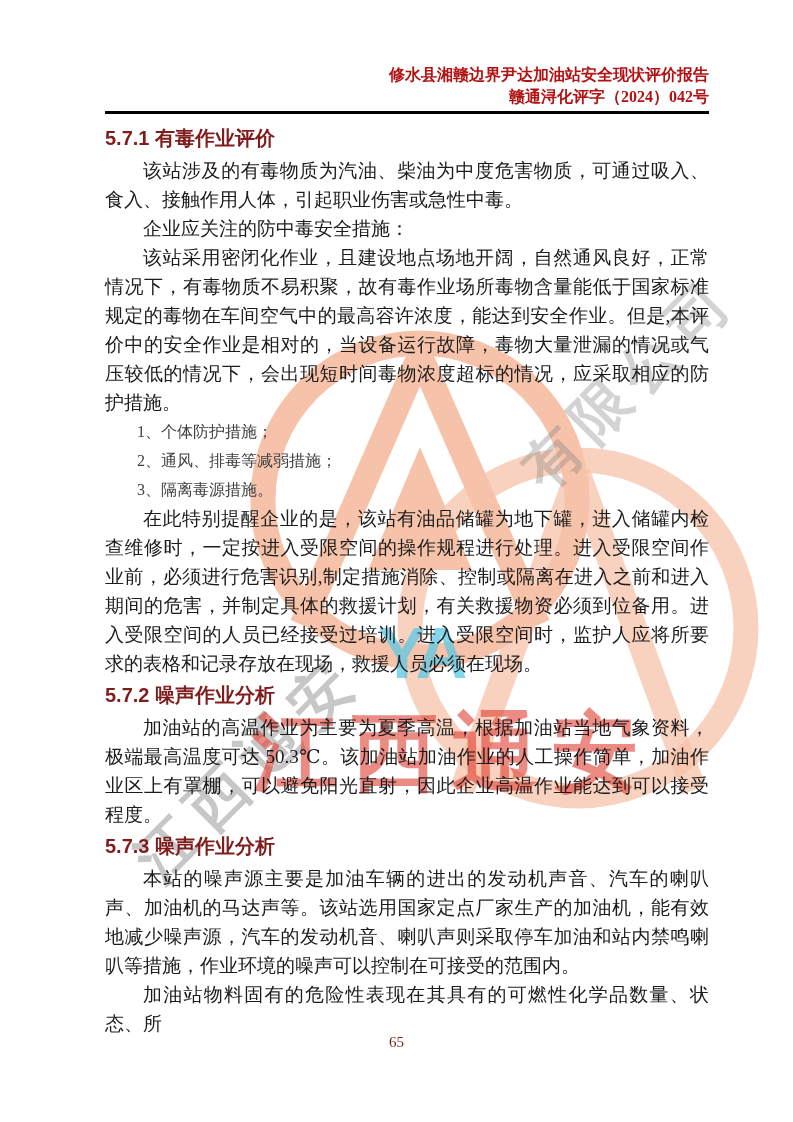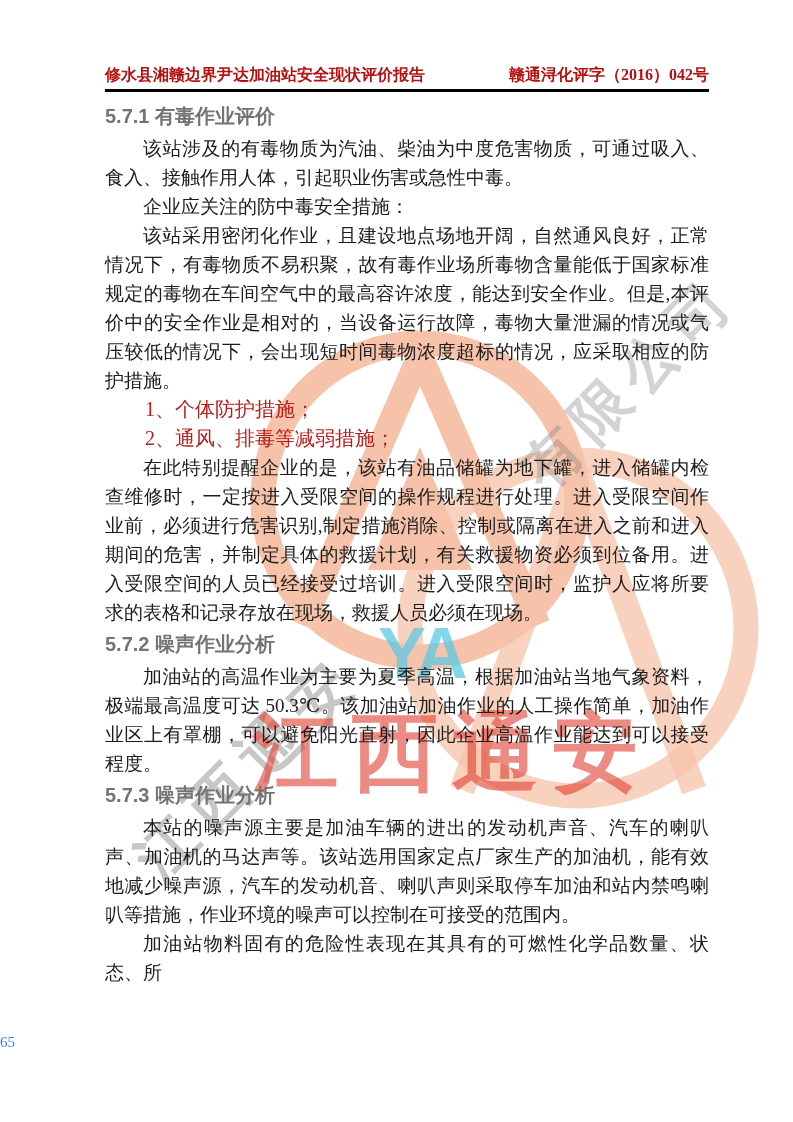--- a/index.html
+++ b/index.html
@@ -13,41 +13,42 @@
     font-family:"Liberation Serif","DejaVu Serif",serif;
     color:#1c1c1c;
   }
   .inner { position:relative; z-index:2; padding:64px 84px 0 105px; }
   .header-row {
     display:flex; justify-content:space-between; align-items:flex-end;
     font-size:16px; line-height:22px;
     color:#b31212; font-weight:bold;
     border-bottom:3px solid #000;
     padding-bottom:3px;
+    flex-direction:column;
   }
   .content { padding-top:7px; }
   .sec-head {
-    font-size:20px; line-height:31px; font-weight:bold; color:#737373;
+    font-size:20px; line-height:31px; font-weight:bold; color:#7f1d1d;
     margin:2px 0 2px 0;
     font-family:"Liberation Sans","DejaVu Sans",sans-serif;
   }
   .sec-head-kai {
     font-size:20px; line-height:31px; font-weight:bold; font-style:italic; color:#000;
     margin:14px 0 6px 0; letter-spacing:2px;
   }
   .para {
     font-size:19px; line-height:29px; text-align:justify;
     text-indent:2em; color:#1c1c1c;
   }
   .list-item {
-    font-size:20px; line-height:29px; padding-left:2em; color:#b91c1c;
+    font-size:16px; line-height:29px; padding-left:2em; color:#404040;
   }
   .page-number {
     position:absolute; left:0; right:0; top:1034px;
-    text-align:left; font-size:15px; color:#3b82f6; z-index:2;
+    text-align:center; font-size:15px; color:#7f1d1d; z-index:2;
   }
   
   .wm { position:absolute; z-index:1; pointer-events:none; }
   .wm-svg { left:0; top:0; }
   .wm-diag {
     font-family:"Liberation Sans","DejaVu Sans",sans-serif;
     white-space:nowrap; font-weight:bold;
     transform-origin:0 0; transform:rotate(-45deg);
   }
   .wm-diag-suffix {
@@ -91,30 +92,31 @@
 
   <div class="wm wm-diag wm-diag-suffix">有限公司</div>
   <div class="wm wm-diag wm-diag-frag">江西通安</div>
 
   <div class="wm wm-monogram">YA</div>
   <div class="wm wm-brand">江西通安</div>
 
   <div class="inner">
     <div class="header-row">
       <span>修水县湘赣边界尹达加油站安全现状评价报告</span>
-      <span>赣通浔化评字（2016）042号</span>
+      <span>赣通浔化评字（2024）042号</span>
     </div>
 
     <div class="content">
       <div class="sec-head">5.7.1 有毒作业评价</div>
       <div class="para">该站涉及的有毒物质为汽油、柴油为中度危害物质，可通过吸入、食入、接触作用人体，引起职业伤害或急性中毒。</div>
       <div class="para">企业应关注的防中毒安全措施：</div>
       <div class="para">该站采用密闭化作业，且建设地点场地开阔，自然通风良好，正常情况下，有毒物质不易积聚，故有毒作业场所毒物含量能低于国家标准规定的毒物在车间空气中的最高容许浓度，能达到安全作业。但是,本评价中的安全作业是相对的，当设备运行故障，毒物大量泄漏的情况或气压较低的情况下，会出现短时间毒物浓度超标的情况，应采取相应的防护措施。</div>
       <div class="list-item">1、个体防护措施；</div>
       <div class="list-item">2、通风、排毒等减弱措施；</div>
+      <div class="list-item">3、隔离毒源措施。</div>
       <div class="para">在此特别提醒企业的是，该站有油品储罐为地下罐，进入储罐内检查维修时，一定按进入受限空间的操作规程进行处理。进入受限空间作业前，必须进行危害识别,制定措施消除、控制或隔离在进入之前和进入期间的危害，并制定具体的救援计划，有关救援物资必须到位备用。进入受限空间的人员已经接受过培训。进入受限空间时，监护人应将所要求的表格和记录存放在现场，救援人员必须在现场。</div>
       <div class="sec-head">5.7.2 噪声作业分析</div>
       <div class="para">加油站的高温作业为主要为夏季高温，根据加油站当地气象资料，极端最高温度可达 50.3℃。该加油站加油作业的人工操作简单，加油作业区上有罩棚，可以避免阳光直射，因此企业高温作业能达到可以接受程度。</div>
       <div class="sec-head">5.7.3 噪声作业分析</div>
       <div class="para">本站的噪声源主要是加油车辆的进出的发动机声音、汽车的喇叭声、加油机的马达声等。该站选用国家定点厂家生产的加油机，能有效地减少噪声源，汽车的发动机音、喇叭声则采取停车加油和站内禁鸣喇叭等措施，作业环境的噪声可以控制在可接受的范围内。</div>
       <div class="para">加油站物料固有的危险性表现在其具有的可燃性化学品数量、状态、所</div>
     </div>
   </div>
 
   <div class="page-number">65</div>

